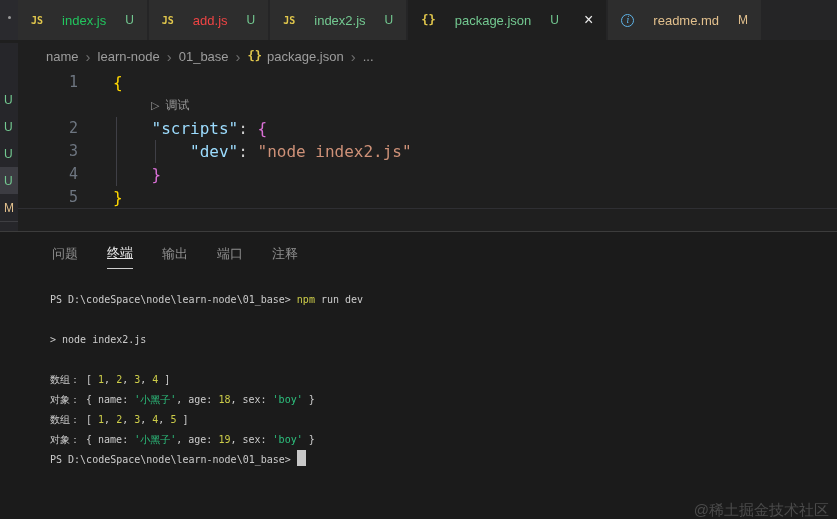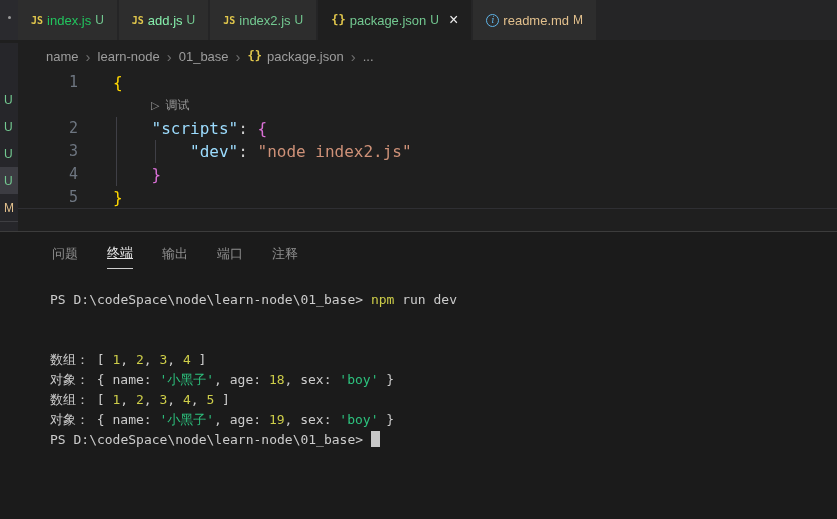--- a/index.html
+++ b/index.html
@@ -7,21 +7,21 @@
   .window {
     width:837px; height:519px; position:relative; overflow:hidden;
     background:#1f1f1f; color:#cccccc;
     font-family:"Liberation Sans","DejaVu Sans",sans-serif;
   }
   
   .tabbar { height:40px; background:#252526; display:flex; align-items:stretch; }
   .tabbar-left { width:18px; flex:none; background:#2a2a2e; position:relative; }
   .corner-dot { position:absolute; left:8px; top:16px; width:3px; height:3px; border-radius:50%; background:#9a9a9a; }
   .tabs { display:flex; flex:1; overflow:hidden; }
-  .tab { display:flex; align-items:center; gap:4px; padding:0 13px; background:#2d2d2d;
+  .tab { display:flex; align-items:center; gap:19px; padding:0 13px; background:#2d2d2d;
          margin-right:2px; cursor:pointer; font-size:13px; white-space:nowrap; }
   .tab.active { background:#1f1f1f; }
   .ticon.js { color:#e1c74c; font-weight:bold; font-size:10px; font-family:"DejaVu Sans Mono","Liberation Mono",monospace; letter-spacing:0; }
   .ticon.braces { color:#e1c74c; font-weight:bold; font-size:12px; font-family:"DejaVu Sans Mono","Liberation Mono",monospace; }
   .ticon.info { width:13px; height:13px; flex:none; border:1px solid #5fb4e8; border-radius:50%;
                 color:#5fb4e8; font-size:9px; font-style:italic; font-family:"DejaVu Serif",serif;
                 display:inline-flex; align-items:center; justify-content:center; }
   .tbadge { font-size:12px; }
   .tclose { color:#eeeeee; font-size:16px; margin-left:6px; line-height:1; cursor:pointer; }
   
@@ -43,21 +43,21 @@
   .ctext { margin-left:35px; position:relative; white-space:pre; color:#cccccc; }
   .guide { position:absolute; top:0; bottom:0; border-left:1px solid #3f3f46; }
   .lens { margin-left:73px; font-family:"Liberation Sans","DejaVu Sans",sans-serif; font-size:12px;
           color:#999999; display:flex; align-items:center; gap:6px; cursor:pointer; }
   .play { font-size:11px; color:#9a9a9a; }
   
   .panel { height:290px; background:#1b1b1b; border-top:1px solid #3c3c3c; position:relative; }
   .panel-tabs { height:44px; display:flex; align-items:center; padding-left:52px; }
   .ptab { font-size:13px; color:#8f8f8f; margin-right:29px; padding:5px 0 6px; cursor:pointer; }
   .ptab.active { color:#e7e7e7; border-bottom:1px solid #cfcfcf;text-decoration:underline; }
-  .terminal { font-family:"DejaVu Sans Mono","Liberation Mono",monospace; font-size:13px;
+  .terminal { font-family:"DejaVu Sans Mono","Liberation Mono",monospace; font-size:10px;
               padding:14px 0 0 50px; cursor:text; }
   .tline { height:20px; line-height:20px; white-space:pre; }
   .cursor { display:inline-block; width:9px; height:16px; background:#c8c8c8; vertical-align:-3px; }
   .watermark { position:absolute; right:8px; bottom:1px; font-size:15px; color:#4b4b4b; }
 </style>
 </head>
 <body>
 
 <div class="window">
   <div class="tabbar">
@@ -65,21 +65,21 @@
       <span class="corner-dot"></span>
     </div>
     <div class="tabs" id="tabs">
         <div class="tab">
           <span class="ticon js">JS</span>
           <span class="tlabel" style="color: #22c55e;">index.js</span>
           <span class="tbadge" style="color: rgb(115, 201, 145);">U</span>
         </div>
         <div class="tab">
           <span class="ticon js">JS</span>
-          <span class="tlabel" style="color: #86efac;">add.js</span>
+          <span class="tlabel" style="color: #ef4444;">add.js</span>
           <span class="tbadge" style="color: rgb(115, 201, 145);">U</span>
         </div>
         <div class="tab">
           <span class="ticon js">JS</span>
           <span class="tlabel" style="color: rgb(115, 201, 145);">index2.js</span>
           <span class="tbadge" style="color: rgb(115, 201, 145);">U</span>
         </div>
         <div class="tab active">
           <span class="ticon braces">{}</span>
           <span class="tlabel" style="color: rgb(115, 201, 145);">package.json</span>
@@ -172,21 +172,23 @@
     <div class="panel-tabs" id="panelTabs">
         <span class="ptab">问题</span>
         <span class="ptab active">终端</span>
         <span class="ptab">输出</span>
         <span class="ptab">端口</span>
         <span class="ptab">注释</span>
       </div>
     <div class="terminal" id="terminal">
         <div class="tline"><span style="color: rgb(204, 204, 204);">PS D:\codeSpace\node\learn-node\01_base&gt; </span><span style="color: rgb(205, 205, 73);">npm</span><span style="color: rgb(204, 204, 204);"> run dev</span></div>
         <div class="tline"></div>
+        <div class="tline"><span style="color: rgb(204, 204, 204);">&gt; node index2.js</span></div>
         <div class="tline"></div>
         <div class="tline"><span style="color: rgb(204, 204, 204);">数组： [ </span><span style="color: rgb(205, 205, 73);">1</span><span style="color: rgb(204, 204, 204);">, </span><span style="color: rgb(205, 205, 73);">2</span><span style="color: rgb(204, 204, 204);">, </span><span style="color: rgb(205, 205, 73);">3</span><span style="color: rgb(204, 204, 204);">, </span><span style="color: rgb(205, 205, 73);">4</span><span style="color: rgb(204, 204, 204);"> ]</span></div>
         <div class="tline"><span style="color: rgb(204, 204, 204);">对象： { name: </span><span style="color: rgb(45, 194, 126);">'小黑子'</span><span style="color: rgb(204, 204, 204);">, age: </span><span style="color: rgb(205, 205, 73);">18</span><span style="color: rgb(204, 204, 204);">, sex: </span><span style="color: rgb(45, 194, 126);">'boy'</span><span style="color: rgb(204, 204, 204);"> }</span></div>
         <div class="tline"><span style="color: rgb(204, 204, 204);">数组： [ </span><span style="color: rgb(205, 205, 73);">1</span><span style="color: rgb(204, 204, 204);">, </span><span style="color: rgb(205, 205, 73);">2</span><span style="color: rgb(204, 204, 204);">, </span><span style="color: rgb(205, 205, 73);">3</span><span style="color: rgb(204, 204, 204);">, </span><span style="color: rgb(205, 205, 73);">4</span><span style="color: rgb(204, 204, 204);">, </span><span style="color: rgb(205, 205, 73);">5</span><span style="color: rgb(204, 204, 204);"> ]</span></div>
         <div class="tline"><span style="color: rgb(204, 204, 204);">对象： { name: </span><span style="color: rgb(45, 194, 126);">'小黑子'</span><span style="color: rgb(204, 204, 204);">, age: </span><span style="color: rgb(205, 205, 73);">19</span><span style="color: rgb(204, 204, 204);">, sex: </span><span style="color: rgb(45, 194, 126);">'boy'</span><span style="color: rgb(204, 204, 204);"> }</span></div>
         <div class="tline"><span style="color: rgb(204, 204, 204);">PS D:\codeSpace\node\learn-node\01_base&gt; </span><span class="cursor"></span></div>
       </div>
+    <div class="watermark">@稀土掘金技术社区</div>
   </div>
 </div>
 
 </body></html>

